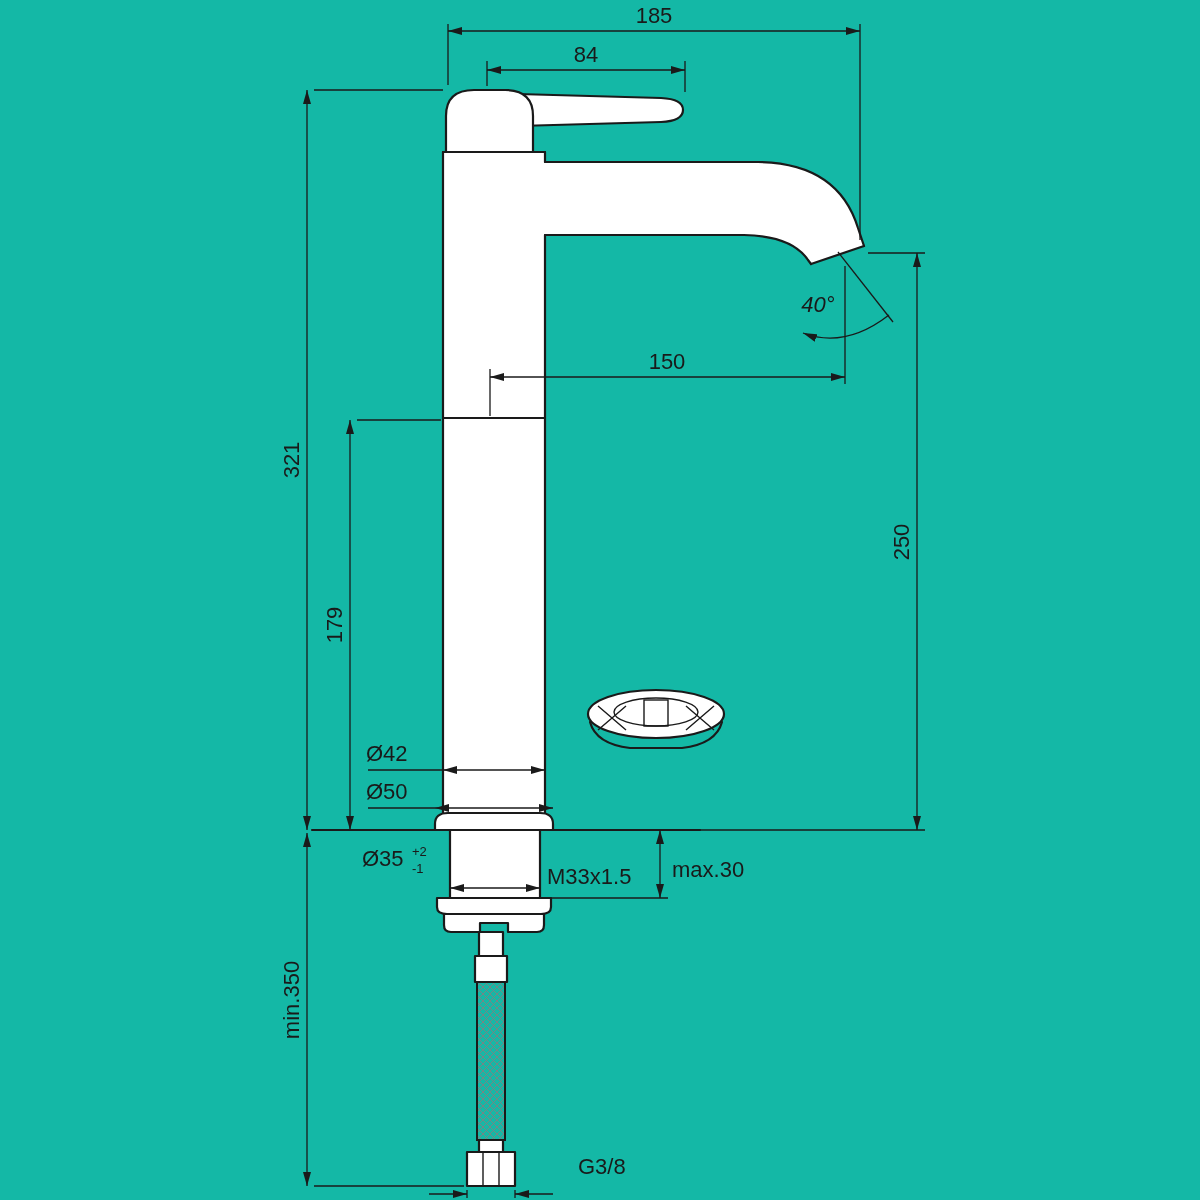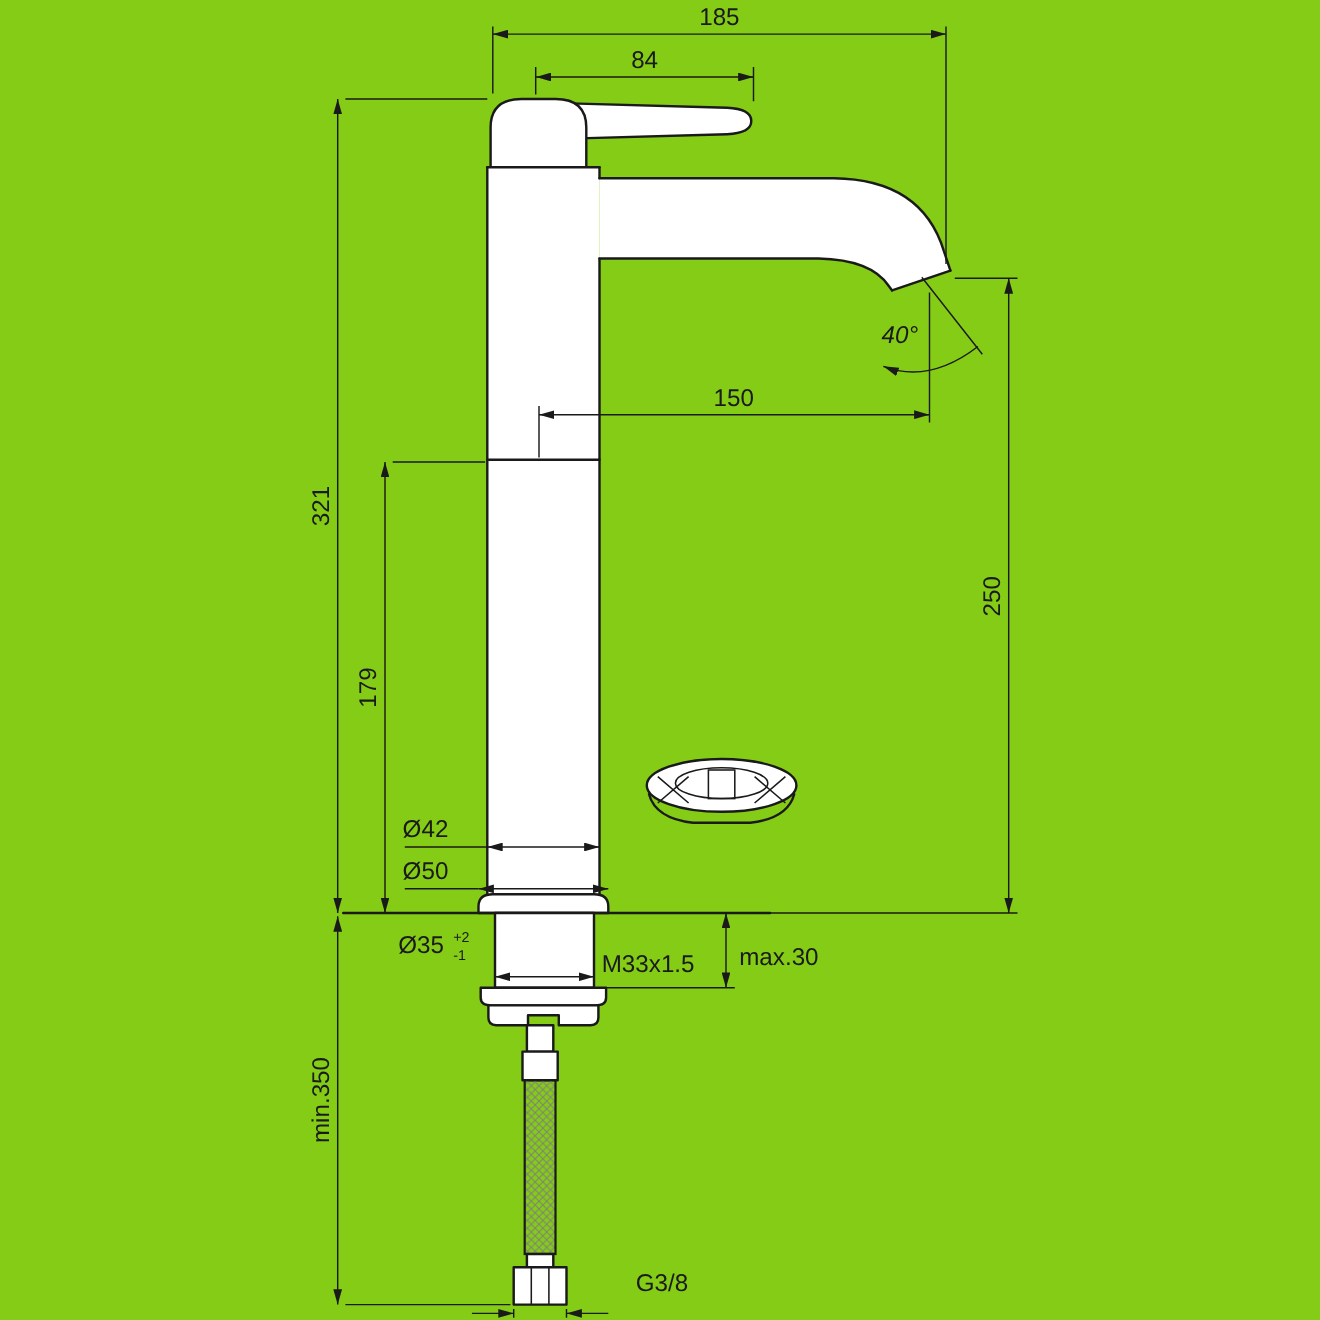--- a/index.html
+++ b/index.html
@@ -7,21 +7,21 @@
     padding: 0;
     background: #ffffff;
     width: 1200px;
     height: 1200px;
     font-family: "Liberation Sans", sans-serif;
   }
   .canvas {
     position: relative;
     width: 1200px;
     height: 1200px;
-    background: #84cc16;
+    background: #14b8a6;
     overflow: hidden;
   }
   svg text {
     font-family: "Liberation Sans", sans-serif;
     fill: #1a1a1a;
     font-size: 22px;
   }
   svg text.small {
     font-size: 13px;
   }

